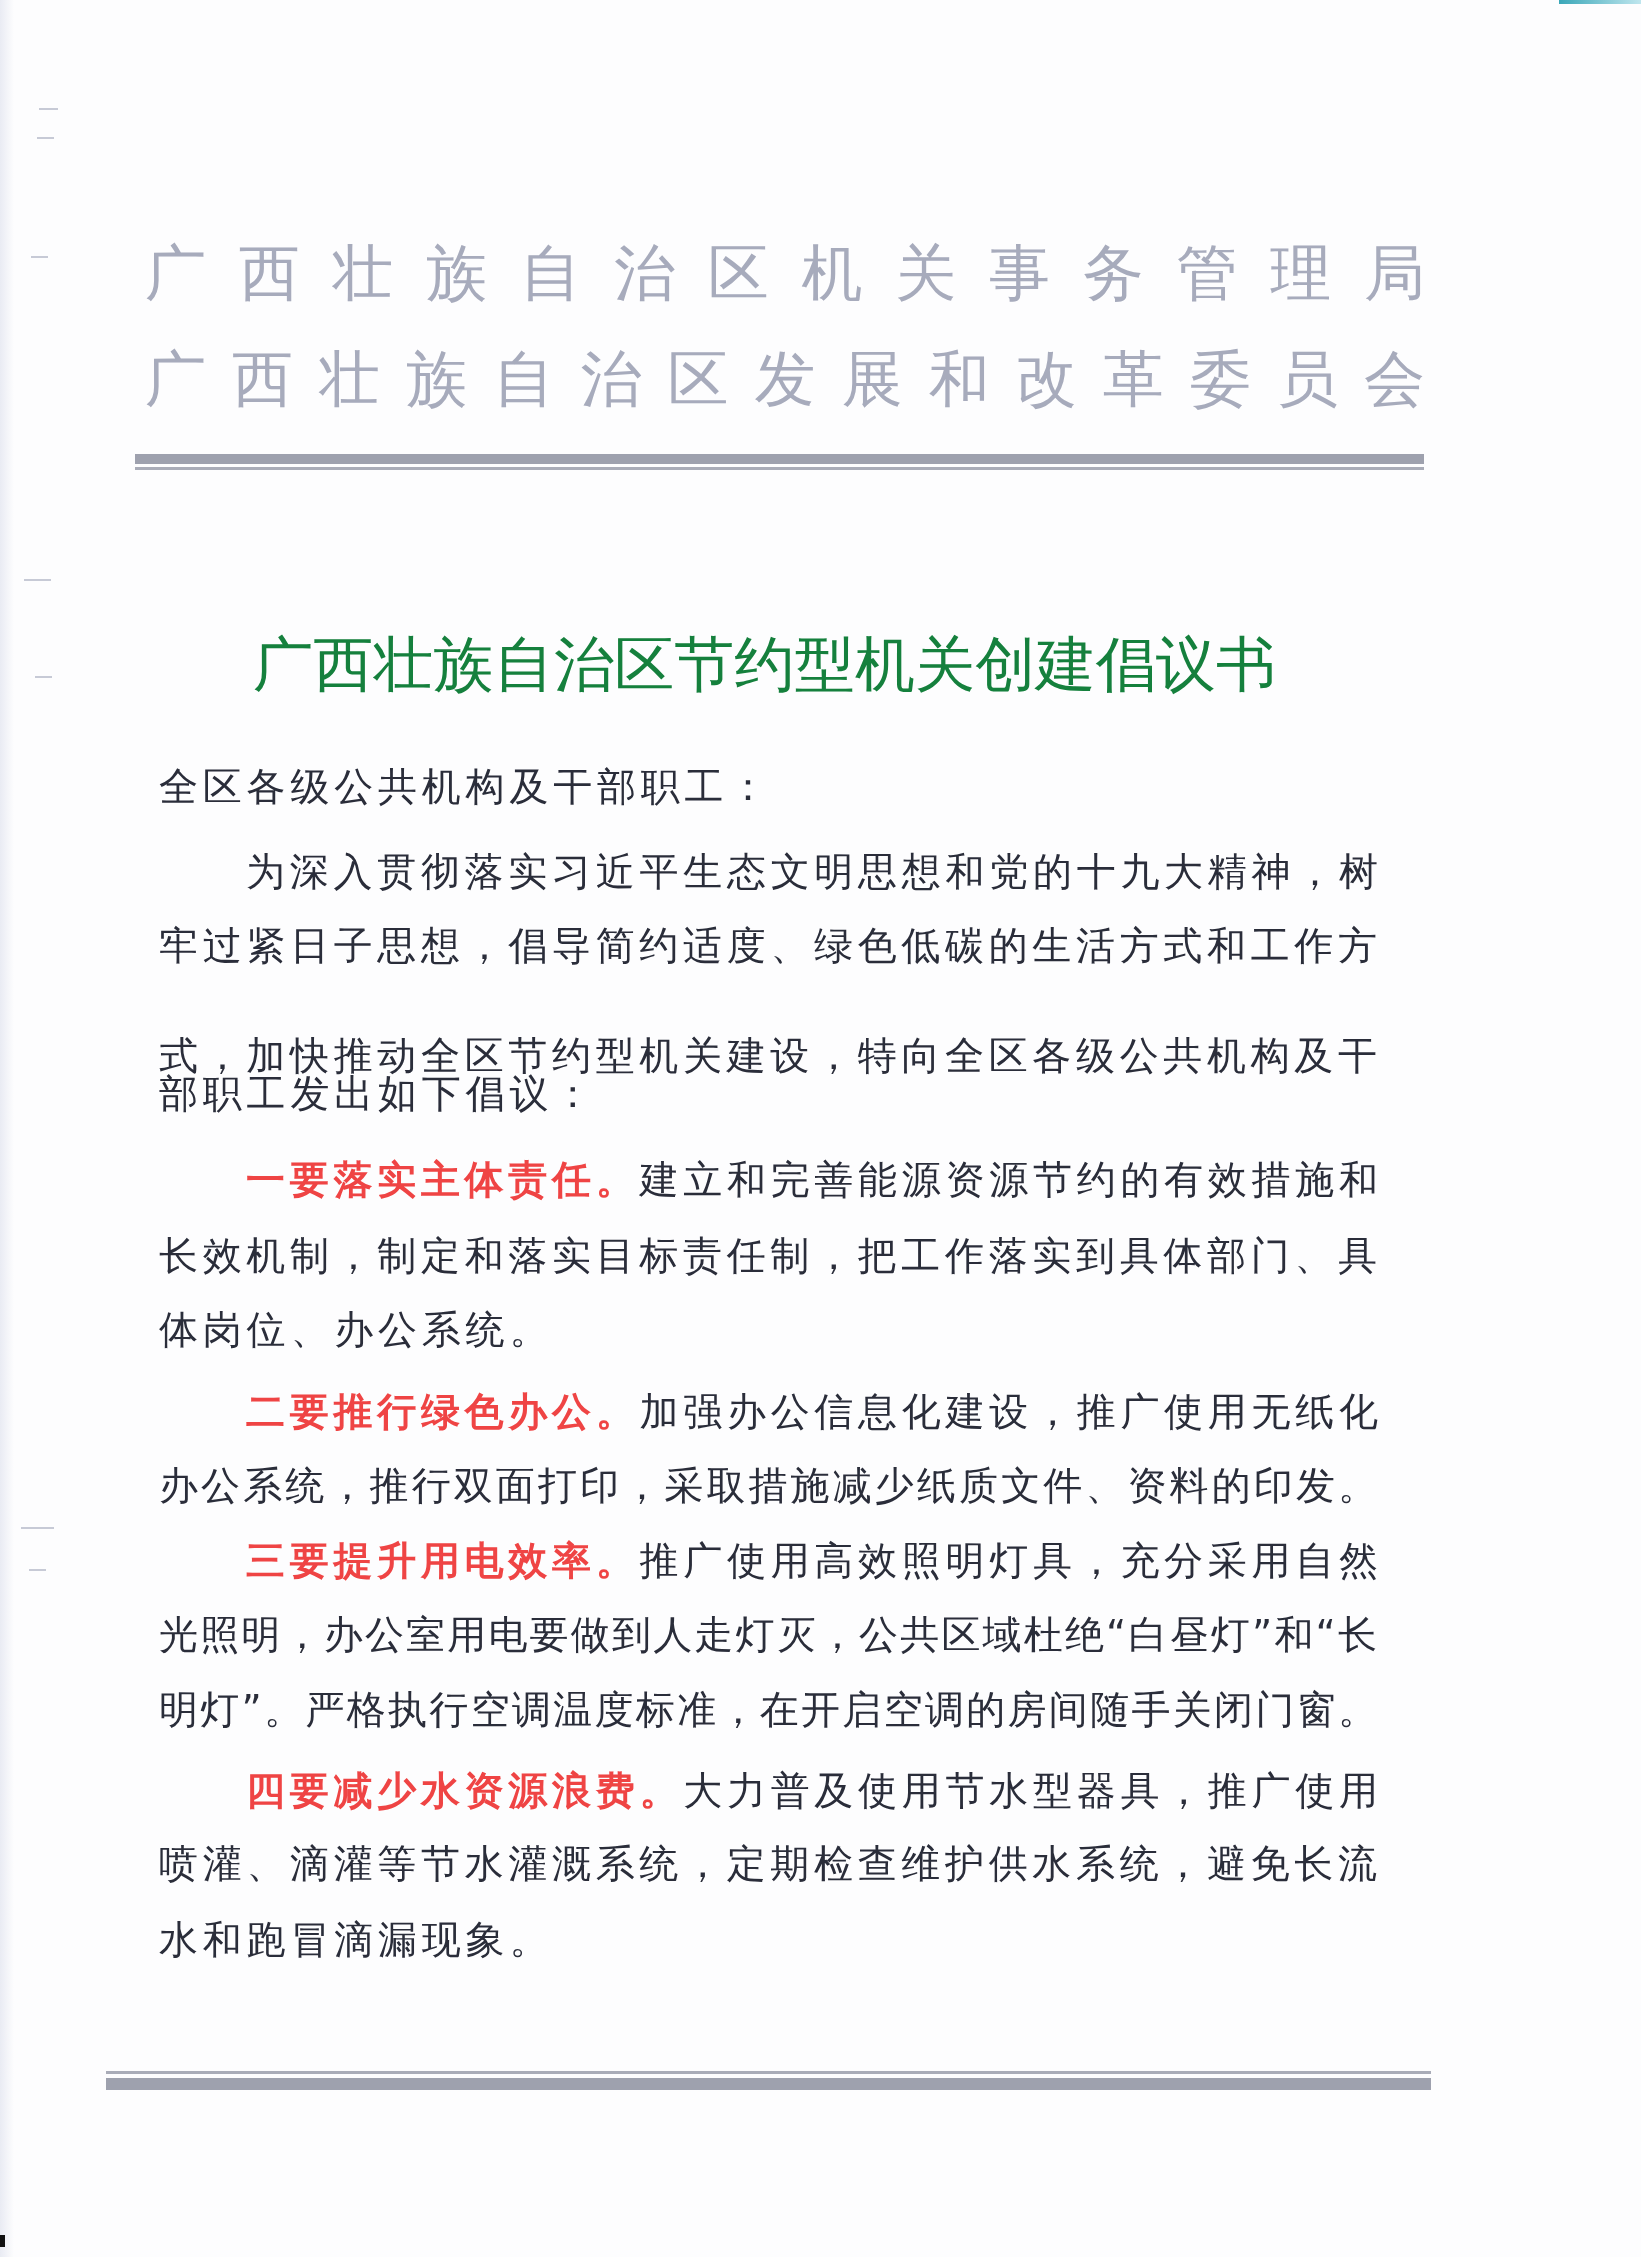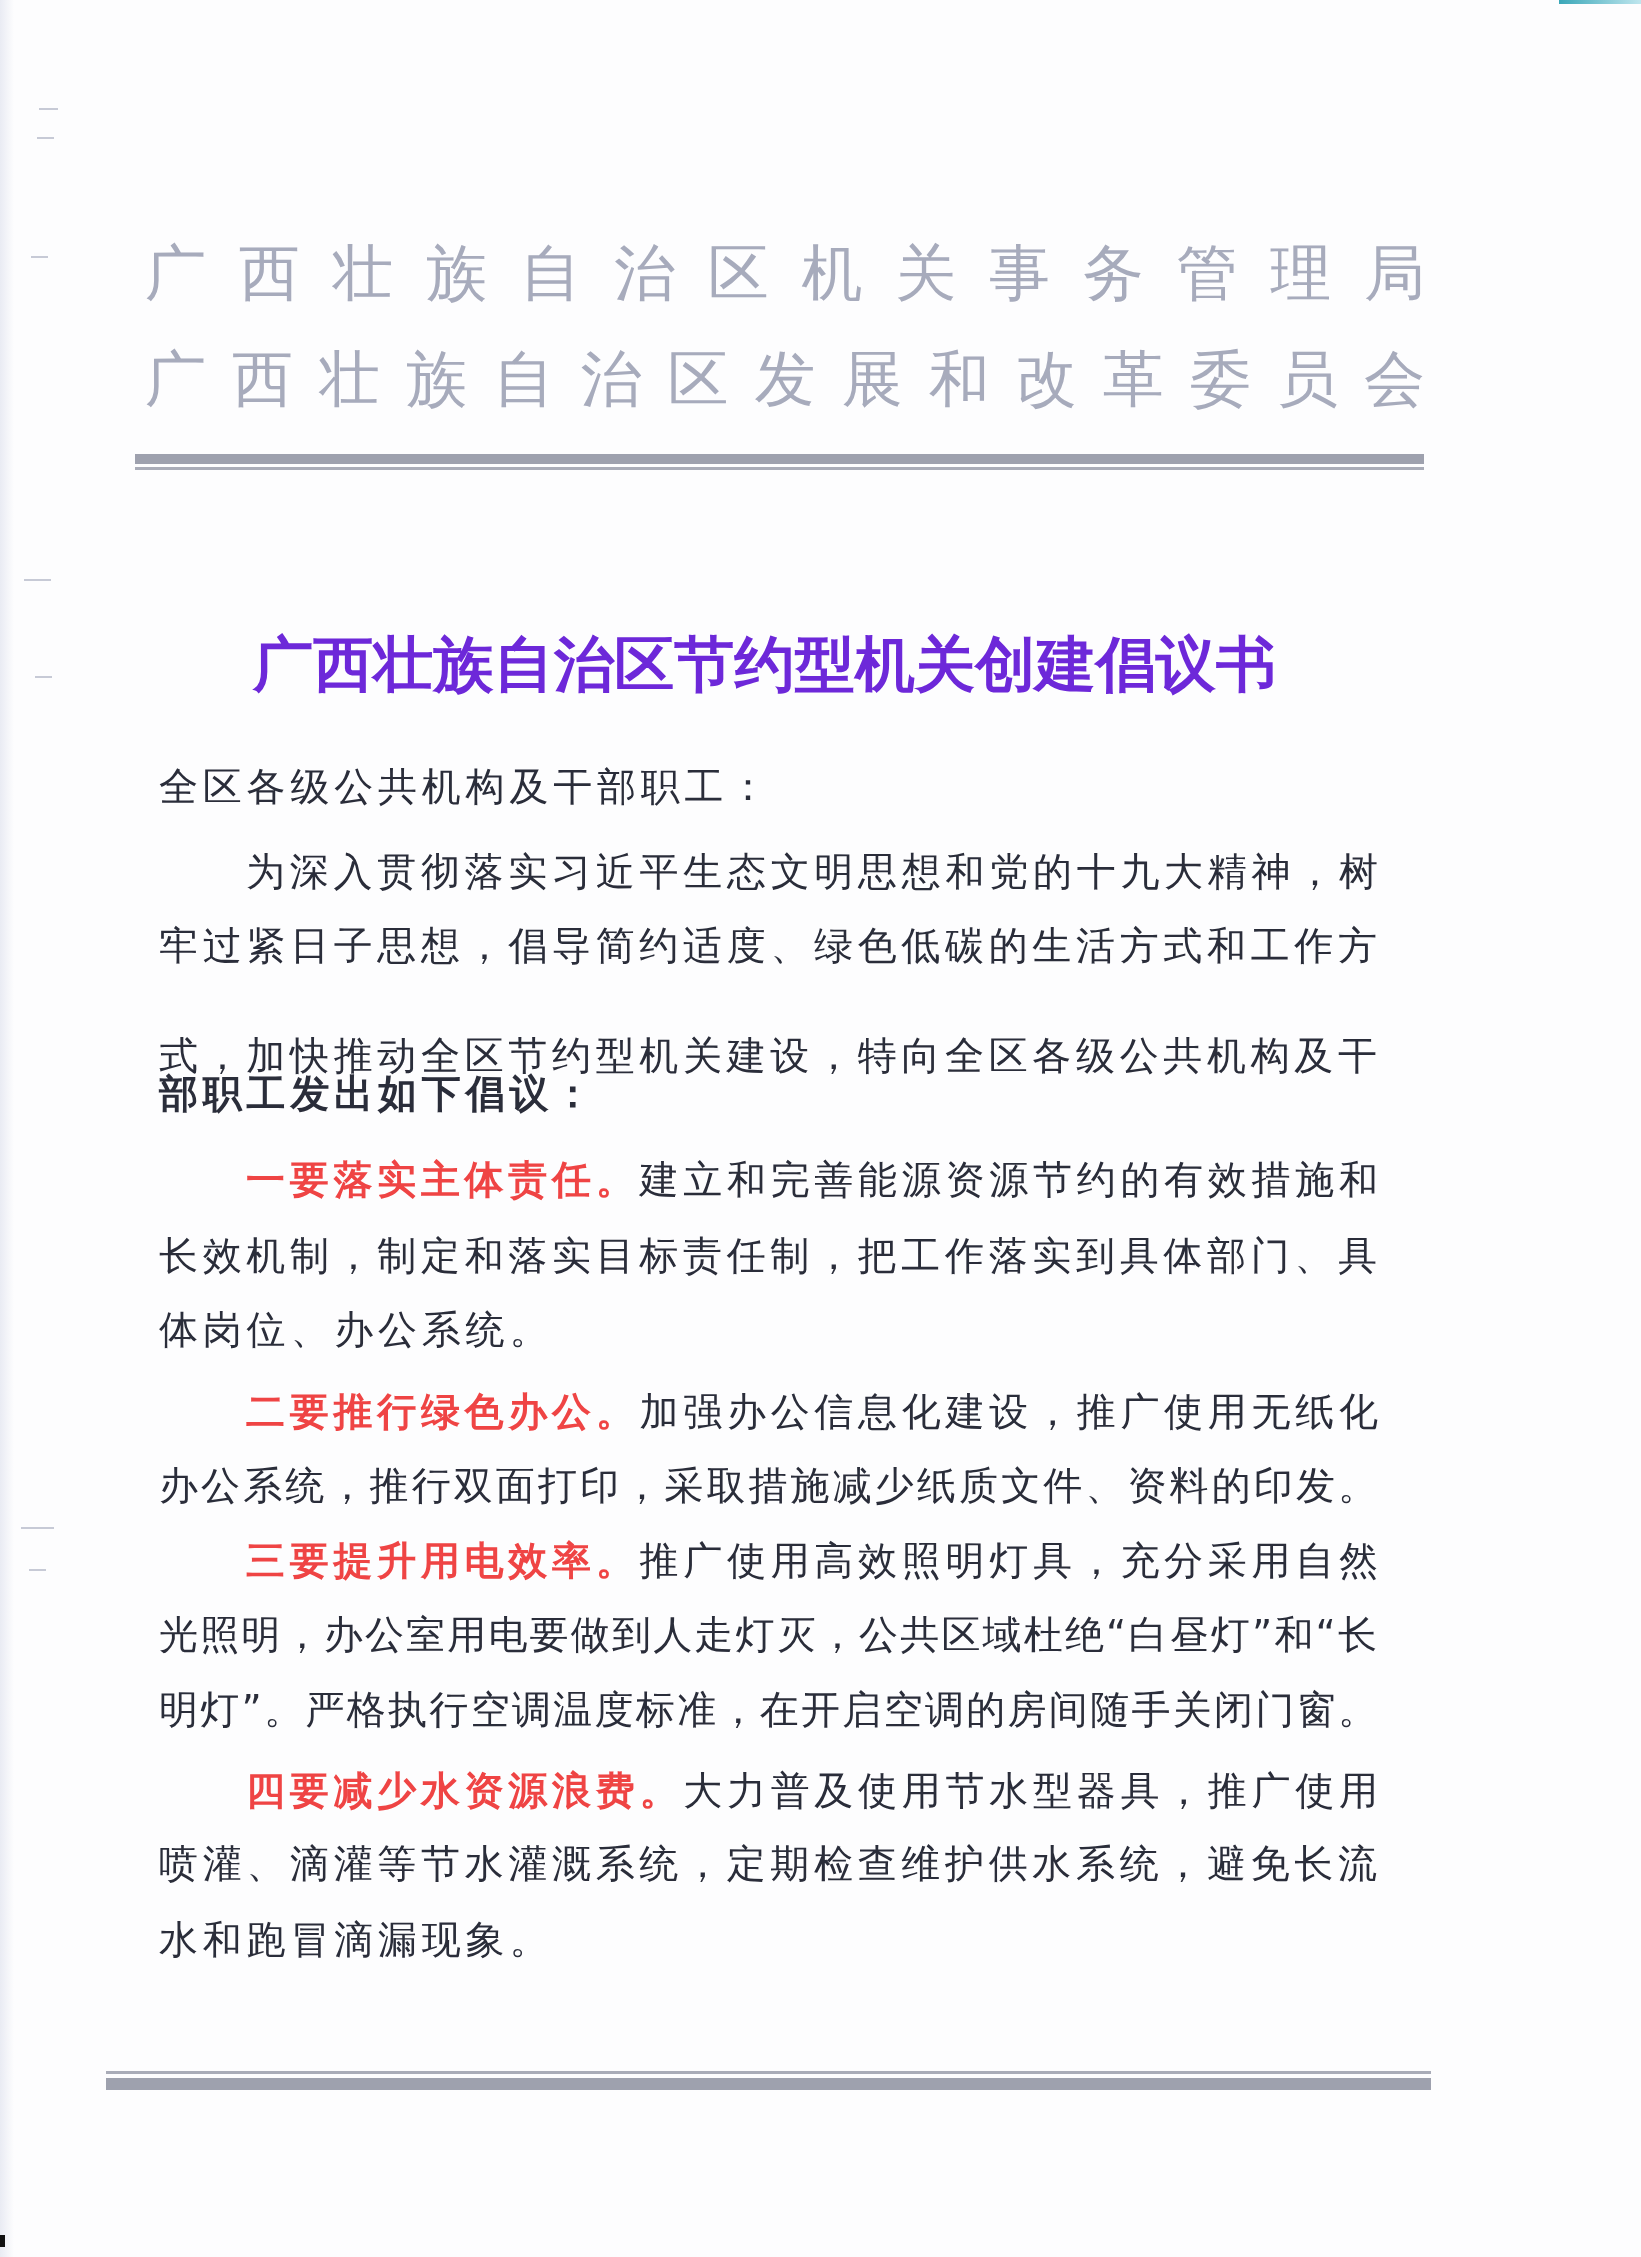--- a/index.html
+++ b/index.html
@@ -26,22 +26,22 @@
       text-align: justify; text-align-last: justify;
       white-space: nowrap;
     }
     .org-line-1 { top: 224px; }
     .org-line-2 { top: 330px; }
     .rule-thick { position: absolute; height: 9.7px; background: #9ea1ae; }
     .rule-thin  { position: absolute; height: 2.9px;  background: #a9acb8; }
     .doc-title {
       position: absolute; left: 253px; top: 591px; width: 1023px;
       font-family: "DejaVu Serif", "Liberation Serif", serif;
-      font-weight: bold; font-size: 60px; line-height: 66px;
-      color: #6d28d9;
+      font-weight: normal; font-size: 60px; line-height: 66px;
+      color: #15803d;
       text-align: justify; text-align-last: justify; white-space: nowrap;
     }
     .line {
       position: absolute; left: 159px; width: 1218px;
       font-family: "DejaVu Sans", "Liberation Sans", sans-serif;
       font-size: 39px; line-height: 48px; color: #2a2d3a;
       text-align: justify; text-align-last: justify; white-space: nowrap;
     }
     .line.indent { left: 246px; width: 1132px; }
     .line.last { text-align-last: left; letter-spacing: 4.8px; }
@@ -70,21 +70,21 @@
 
 <main>
   <h1 class="doc-title">广西壮族自治区节约型机关创建倡议书</h1>
 
   <div class="line last" style="top:763px;">全区各级公共机构及干部职工：</div>
 
   <div>
     <div class="line indent" style="top:848px;">为深入贯彻落实习近平生态文明思想和党的十九大精神，树</div>
     <div class="line" style="top:922px;">牢过紧日子思想，倡导简约适度、绿色低碳的生活方式和工作方</div>
     <div class="line" style="top:996px;margin-top:36px;">式，加快推动全区节约型机关建设，特向全区各级公共机构及干</div>
-    <div class="line last" style="top:1070px;font-weight:bold;">部职工发出如下倡议：</div>
+    <div class="line last" style="top:1070px;">部职工发出如下倡议：</div>
   </div>
 
   <div>
     <div class="line indent" style="top:1156px;"><span class="lead">一要落实主体责任。</span><span>建立和完善能源资源节约的有效措施和</span></div>
     <div class="line" style="top:1232px;">长效机制，制定和落实目标责任制，把工作落实到具体部门、具</div>
     <div class="line last" style="top:1306px;">体岗位、办公系统。</div>
   </div>
 
   <div>
     <div class="line indent" style="top:1388px;"><span class="lead">二要推行绿色办公。</span><span>加强办公信息化建设，推广使用无纸化</span></div>

